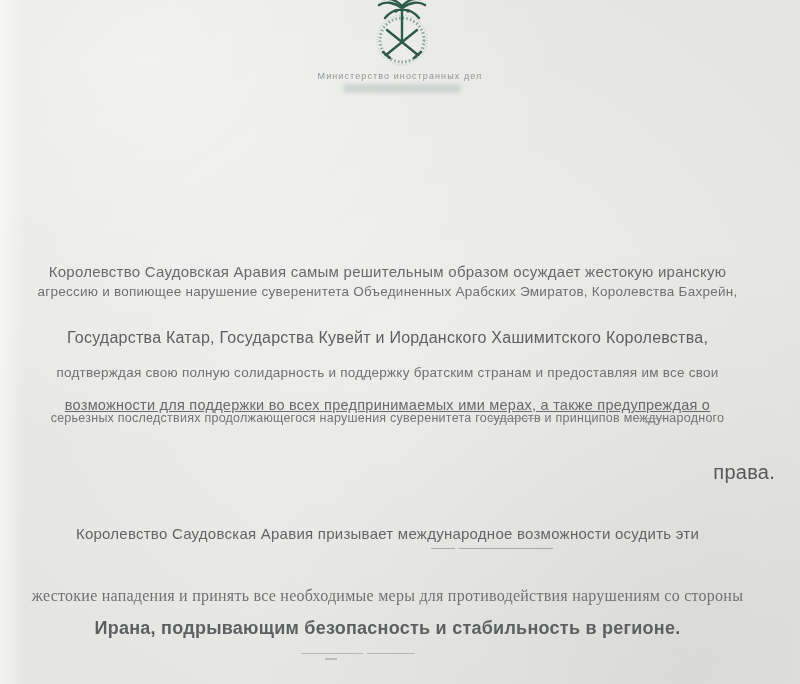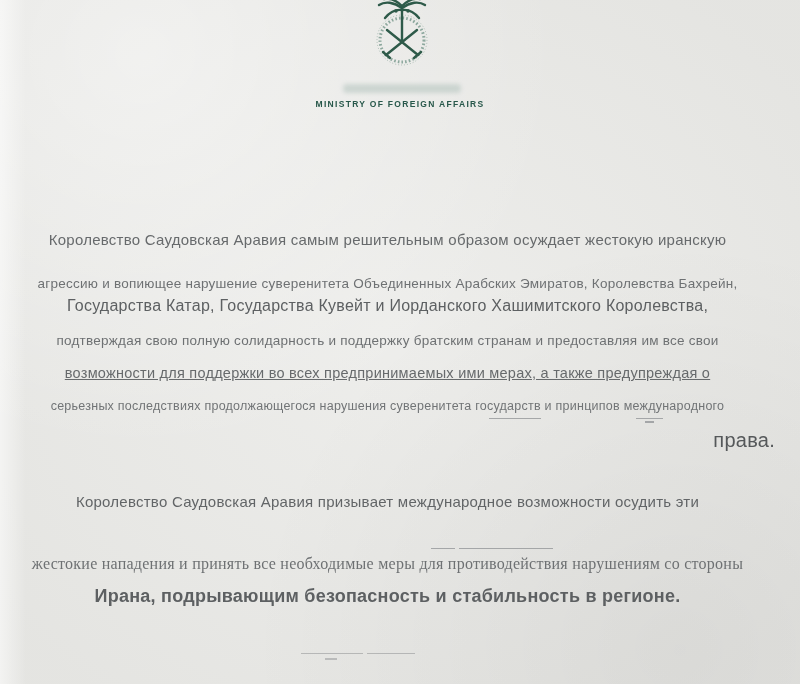--- a/index.html
+++ b/index.html
@@ -24,27 +24,27 @@
     font-size:9px;letter-spacing:1.1px;color:#8e9694;
   }
   .hdr-blur{
     position:absolute;left:343px;top:84px;width:118px;height:9px;border-radius:4px;
     background:#b7c6c0;filter:blur(2.2px);opacity:.6;
   }
   .hdr-en{
     position:absolute;left:0;top:99px;width:800px;text-align:center;
     font-size:8.5px;font-weight:bold;letter-spacing:1.3px;color:#28584b;
   }
-  .line{position:absolute;left:0;width:775px;text-align:center;color:#676a6c;letter-spacing:.25px;}
+  .line{position:absolute;left:0;width:775px;text-align:center;color:#676a6c;letter-spacing:.25px;margin-top:32px;}
   .p1-l1{top:231px;font-size:15px;}
-  .p1-l2{top:276px;font-size:13.5px;color:#6e7173;}
+  .p1-l2{top:252px;font-size:13.5px;color:#6e7173;}
   .p1-l3{top:297px;font-size:16px;color:#5d6062;}
   .p1-l4{top:333px;font-size:13.5px;color:#6e7173;text-align:center;}
   .p1-l5{top:365px;font-size:14.5px;text-decoration:underline;}
-  .p1-l6{top:399px;font-size:12.5px;color:#717476;}
+  .p1-l6{top:379px;font-size:12.5px;color:#717476;}
   .p1-l7{top:429px;font-size:20px;color:#55585a;text-align:right;box-sizing:border-box;}
   .p2-l1{top:493px;font-size:15px;color:#626567;}
   .p2-l2{top:555px;font-size:16px;color:#6e7173;font-family:Liberation Serif, serif;}
   .p2-l3{top:586px;font-size:18px;font-weight:700;color:#5d6062;}
   .ft-l1{top:644px;font-size:9px;color:#9a9e9c;letter-spacing:.4px;}
   .ft-l2{top:663px;font-size:10px;color:#8d9290;letter-spacing:.5px;}
   .umark{position:absolute;height:1px;background:#8f9294;opacity:.75;}
   .um-1{left:489px;top:418px;width:52px;}
   .um-2{left:636px;top:418px;width:27px;}
   .um-2b{left:645px;top:421px;width:9px;height:2px;}
@@ -80,22 +80,22 @@
       <circle cx="54" cy="11" r="1.7"></circle>
     </g>
     <g fill="none" stroke="#2e5a49" stroke-width="2.4" stroke-linecap="round">
       <path d="M32 55 L63 30"></path>
       <path d="M64 55 L33 30"></path>
       <path d="M29 52 L36 58"></path>
       <path d="M67 52 L60 58"></path>
     </g>
   </svg>
 
+  <div class="hdr-ru">Министерство иностранных дел</div>
   <div class="hdr-blur"></div>
-  <div class="hdr-en">MINISTRY OF FOREIGN AFFAIRS</div>
 
   <div>
     <div class="line p1-l1">Королевство Саудовская Аравия самым решительным образом осуждает жестокую иранскую</div>
     <div class="line p1-l2">агрессию и вопиющее нарушение суверенитета Объединенных Арабских Эмиратов, Королевства Бахрейн,</div>
     <div class="line p1-l3">Государства Катар, Государства Кувейт и Иорданского Хашимитского Королевства,</div>
     <div class="line p1-l4">подтверждая свою полную солидарность и поддержку братским странам и предоставляя им все свои</div>
     <div class="line p1-l5">возможности для поддержки во всех предпринимаемых ими мерах, а также предупреждая о</div>
     <div class="line p1-l6">серьезных последствиях продолжающегося нарушения суверенитета государств и принципов международного</div>
     <div class="line p1-l7">права.</div>
   </div>

